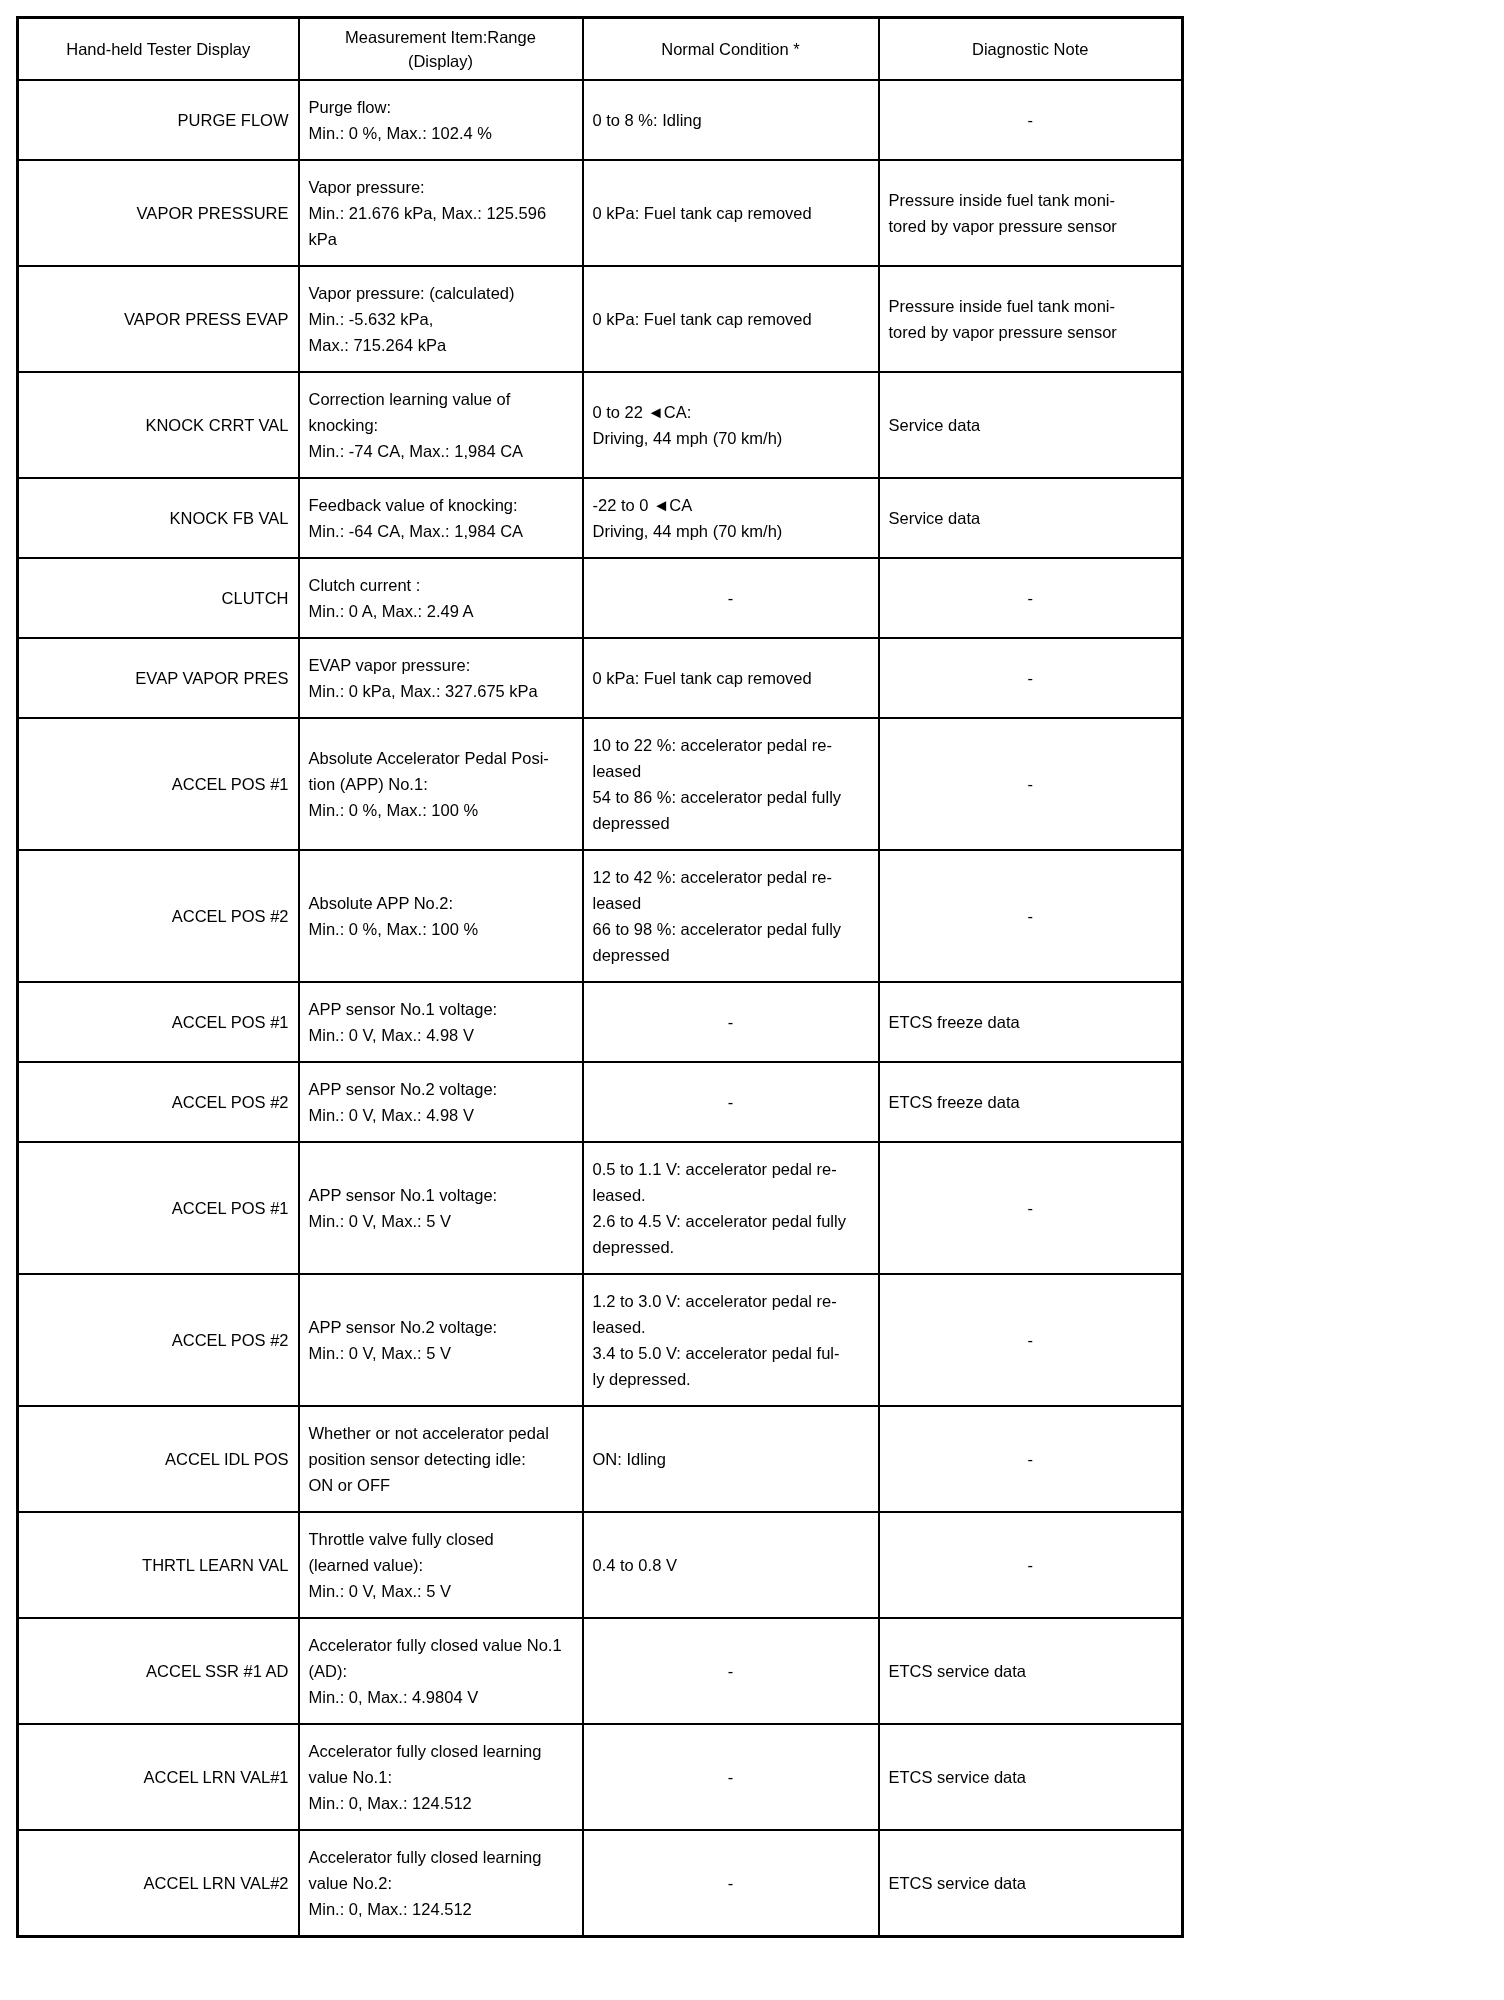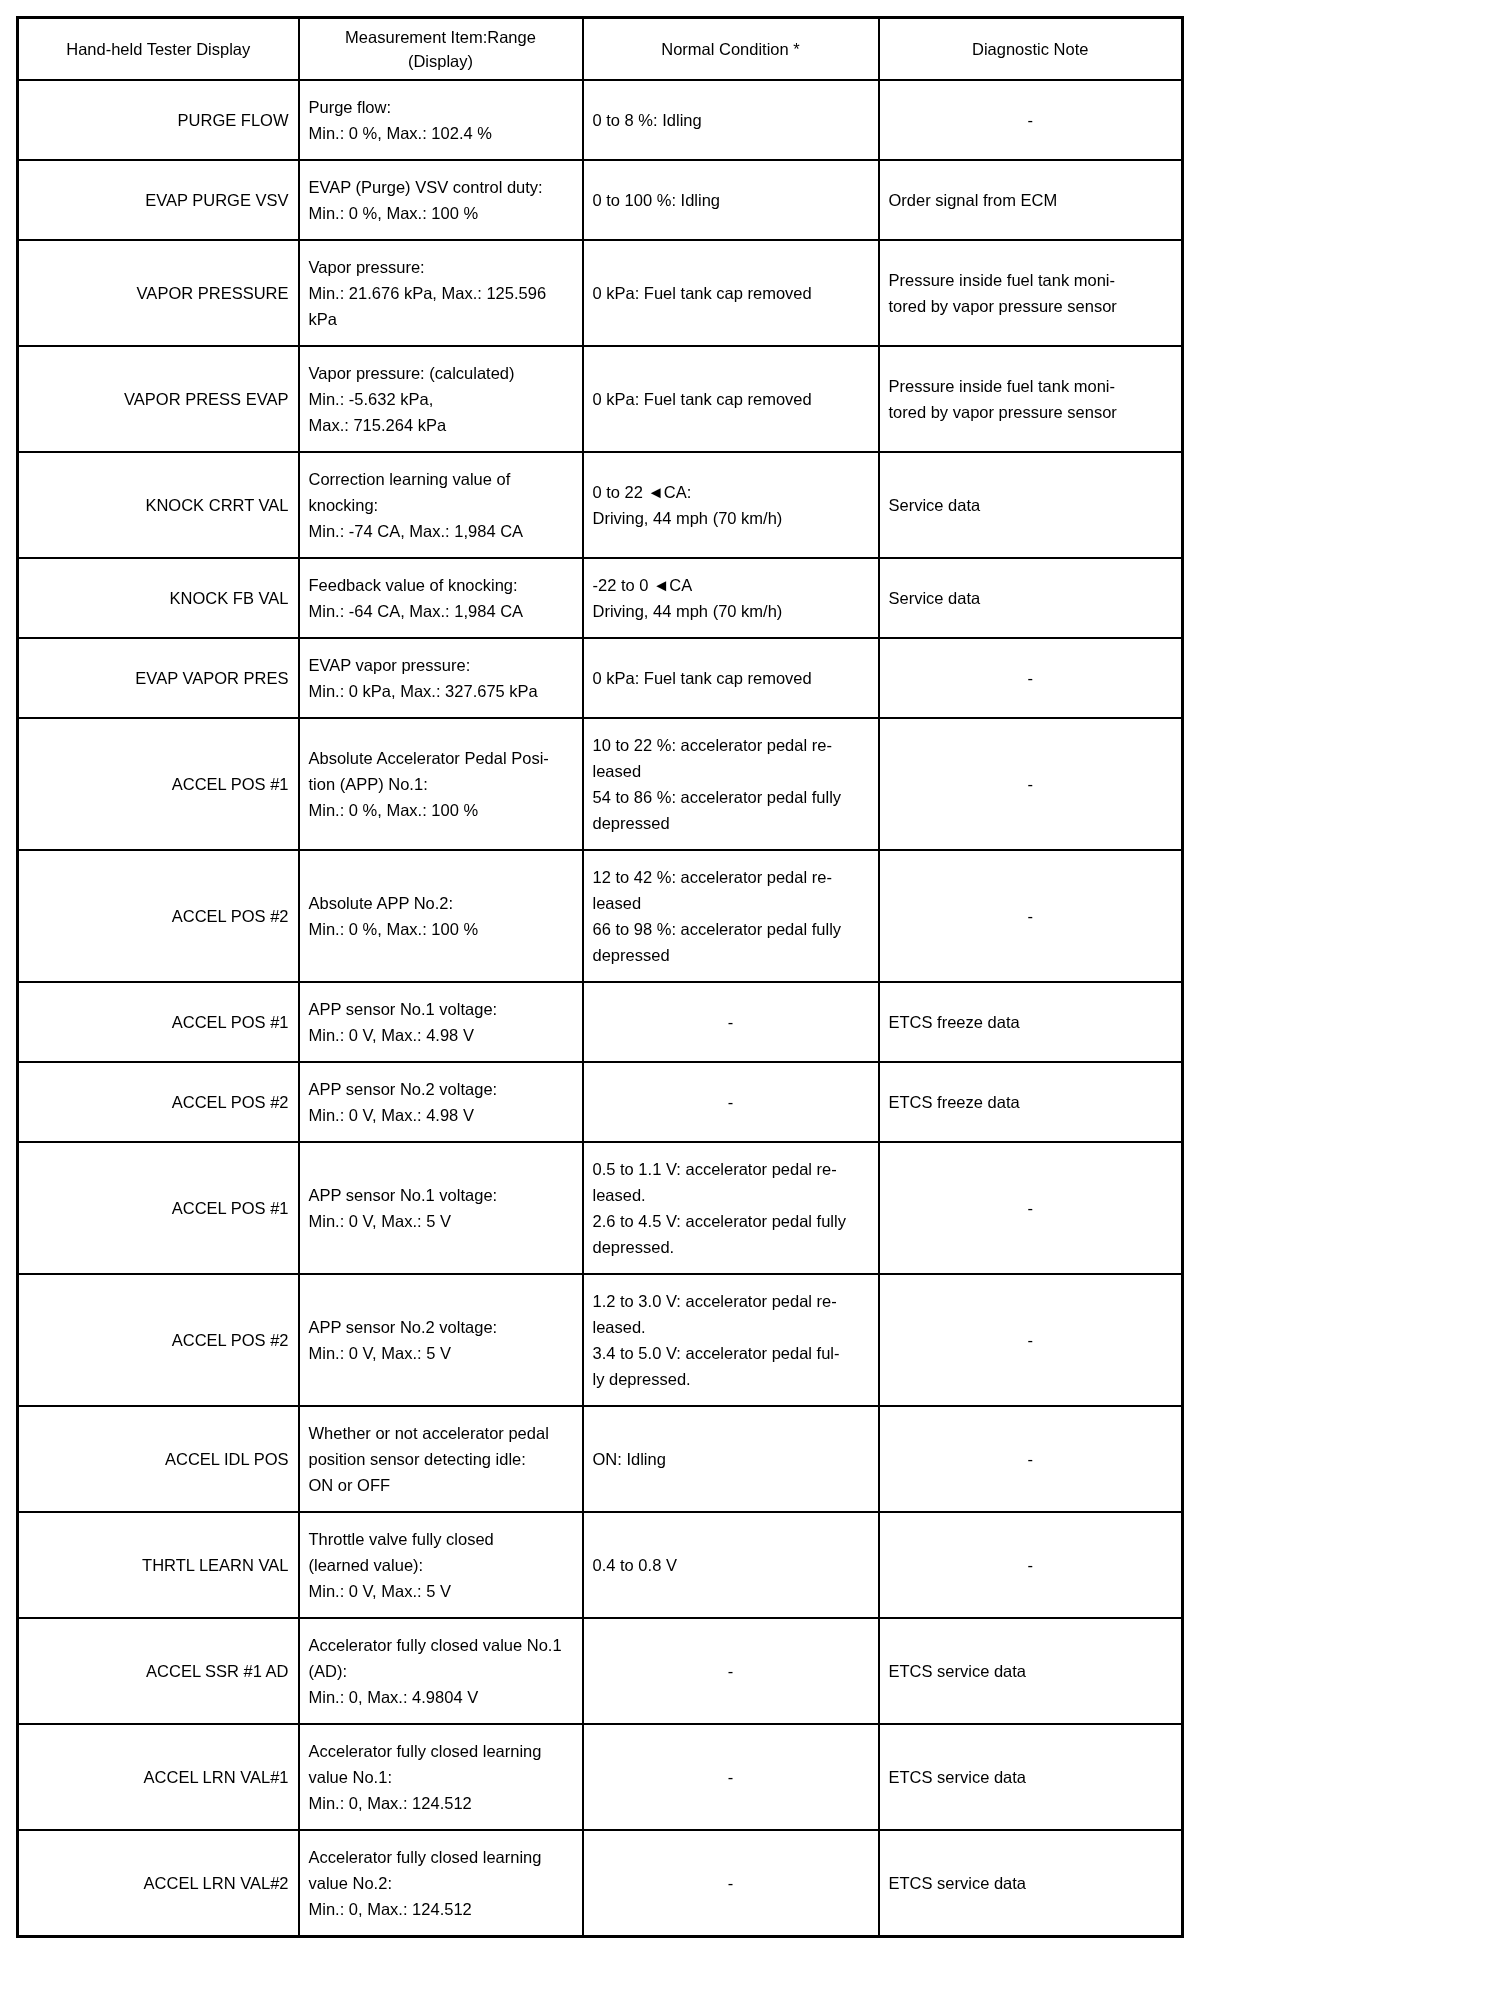--- a/index.html
+++ b/index.html
@@ -70,27 +70,20 @@
     </thead>
     <tbody id="table-body">
   <tr>
     <td class="c1">PURGE FLOW</td>
     <td class="c2">Purge flow:
 Min.: 0 %, Max.: 102.4 %</td>
     <td class="c3">0 to 8 %: Idling</td>
     <td class="c4 dash">-</td>
   </tr>
 
-  <tr>
-    <td class="c1">EVAP PURGE VSV</td>
-    <td class="c2">EVAP (Purge) VSV control duty:
-Min.: 0 %, Max.: 100 %</td>
-    <td class="c3">0 to 100 %: Idling</td>
-    <td class="c4">Order signal from ECM</td>
-  </tr>
 
   <tr>
     <td class="c1">VAPOR PRESSURE</td>
     <td class="c2">Vapor pressure:
 Min.: 21.676 kPa, Max.: 125.596
 kPa</td>
     <td class="c3">0 kPa: Fuel tank cap removed</td>
     <td class="c4">Pressure inside fuel tank moni-
 tored by vapor pressure sensor</td>
   </tr>
@@ -117,20 +110,27 @@
 
   <tr>
     <td class="c1">KNOCK FB VAL</td>
     <td class="c2">Feedback value of knocking:
 Min.: -64 CA, Max.: 1,984 CA</td>
     <td class="c3">-22 to 0 ◄CA
 Driving, 44 mph (70 km/h)</td>
     <td class="c4">Service data</td>
   </tr>
 
+  <tr>
+    <td class="c1">CLUTCH</td>
+    <td class="c2">Clutch current :
+Min.: 0 A, Max.: 2.49 A</td>
+    <td class="c3 dash">-</td>
+    <td class="c4 dash">-</td>
+  </tr>
 
   <tr>
     <td class="c1">EVAP VAPOR PRES</td>
     <td class="c2">EVAP vapor pressure:
 Min.: 0 kPa, Max.: 327.675 kPa</td>
     <td class="c3">0 kPa: Fuel tank cap removed</td>
     <td class="c4 dash">-</td>
   </tr>
 
   <tr>

